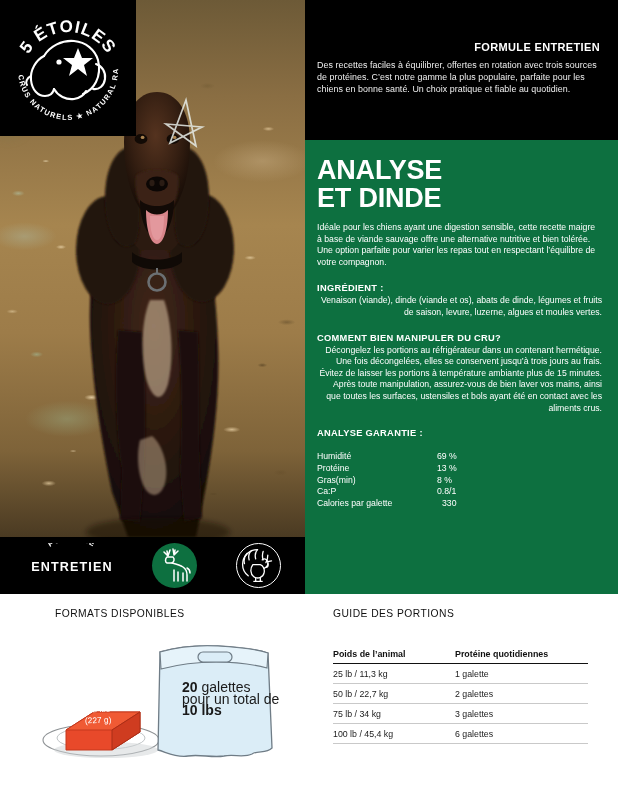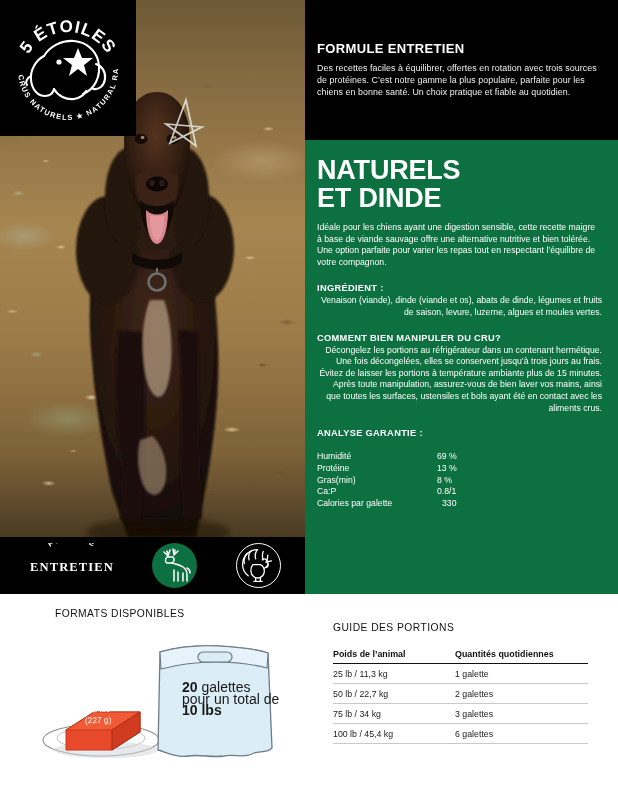--- a/index.html
+++ b/index.html
@@ -95,24 +95,25 @@
   
   .intro-panel {
     position: absolute;
     left: 305px; top: 0;
     width: 313px; height: 140px;
     background: #000000;
     padding: 41px 18px 0 12px;
   }
   .intro-title {
     color: #ffffff;
-    font-size: 13px;
+    font-size: 11px;
     font-weight: bold;
     letter-spacing: .35px;
     margin-bottom: 6px;
+    text-align: right;
   }
   .intro-body {
     color: #efefef;
     font-size: 8.9px;
     line-height: 12.2px;
     letter-spacing: .05px;
   }
 
   
   .green-panel {
@@ -175,21 +176,21 @@
   }
   .formule-badge {
     position: absolute; left: 22px; top: 6px;
     width: 100px; height: 44px;
     color: #ffffff;
   }
   .formule-arc { position: absolute; left: 0; top: 0; width: 100px; height: 22px; }
   .formule-word {
     position: absolute; left: 0; top: 17px; width: 100px;
     text-align: center;
-    font-size: 12.6px; font-weight: bold; letter-spacing: 1.1px; font-family: Liberation Serif, serif;
+    font-size: 12.6px; font-weight: bold; letter-spacing: 1.1px;
   }
   .deer-badge {
     position: absolute; left: 152px; top: 6px;
     width: 45px; height: 45px;
     border-radius: 50%;
     background: #0d7040;
   }
   .turkey-badge {
     position: absolute; left: 236px; top: 6px;
     width: 45px; height: 45px;
@@ -206,21 +207,21 @@
   }
   .bottom-left { position: absolute; left: 0; top: 0; width: 305px; height: 206px; }
   .bottom-right { position: absolute; left: 325px; top: 0; width: 293px; height: 206px; }
   .bottom-head {
     font-size: 10.3px;
     font-weight: normal;
     color: #111111;
     letter-spacing: .45px;
   }
   .formats-head { position: absolute; left: 55px; top: 14px; }
-  .portions-head { position: absolute; left: 8px; top: 28px; text-align: center; }
+  .portions-head { position: absolute; left: 8px; top: 14px; text-align: center; }
 
   .patty-art { position: absolute; left: 36px; top: 94px; width: 130px; height: 70px; }
   .bag-art { position: absolute; left: 148px; top: 44px; width: 130px; height: 130px; }
   .bag-text {
     position: absolute; left: 182px; top: 88px;
     width: 110px;
     font-size: 14px; line-height: 11.6px; color: #1a1a1a;
   }
   .bag-text b { font-weight: bold; }
   .patty-label {
@@ -393,21 +394,21 @@
     </div>
   </div>
 
   <div class="intro-panel">
     <div class="intro-title">FORMULE ENTRETIEN</div>
     <div class="intro-body">Des recettes faciles à équilibrer, offertes en rotation avec trois sources de protéines. C’est notre gamme la plus populaire, parfaite pour les chiens en bonne santé. Un choix pratique et fiable au quotidien.</div>
   </div>
 
   <div class="green-panel">
     <div class="product-title">
-      <div>NATURELS</div>
+      <div>ANALYSE</div>
       <div>ET DINDE</div>
     </div>
     <div class="product-desc">Idéale pour les chiens ayant une digestion sensible, cette recette maigre à base de viande sauvage offre une alternative nutritive et bien tolérée. Une option parfaite pour varier les repas tout en respectant l’équilibre de votre compagnon.</div>
 
     <div class="sec-head">INGRÉDIENT :</div>
     <div class="sec-body">Venaison (viande), dinde (viande et os), abats de dinde, légumes et fruits de saison, levure, luzerne, algues et moules vertes.</div>
 
     <div class="sec-head">COMMENT BIEN MANIPULER DU CRU?</div>
     <div class="sec-body">Décongelez les portions au réfrigérateur dans un contenant hermétique. Une fois décongelées, elles se conservent jusqu’à trois jours au frais. Évitez de laisser les portions à température ambiante plus de 15 minutes. Après toute manipulation, assurez-vous de bien laver vos mains, ainsi que toutes les surfaces, ustensiles et bols ayant été en contact avec les aliments crus.</div>
 
@@ -467,21 +468,21 @@
         <div><b>10 lbs</b></div>
       </div>
     </div>
 
     <div class="bottom-right">
       <div class="bottom-head portions-head">GUIDE DES PORTIONS</div>
       <table class="portions-table">
         <thead>
           <tr>
             <th>Poids de l’animal</th>
-            <th>Quantités quotidiennes</th>
+            <th>Protéine quotidiennes</th>
           </tr>
         </thead>
         <tbody>
           <tr>
             <td>25 lb / 11,3 kg</td>
             <td>1 galette</td>
           </tr>
           <tr>
             <td>50 lb / 22,7 kg</td>
             <td>2 galettes</td>

